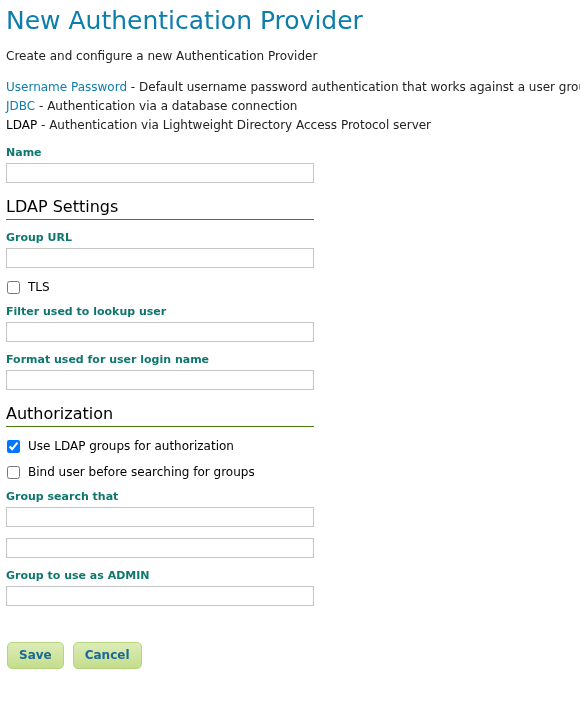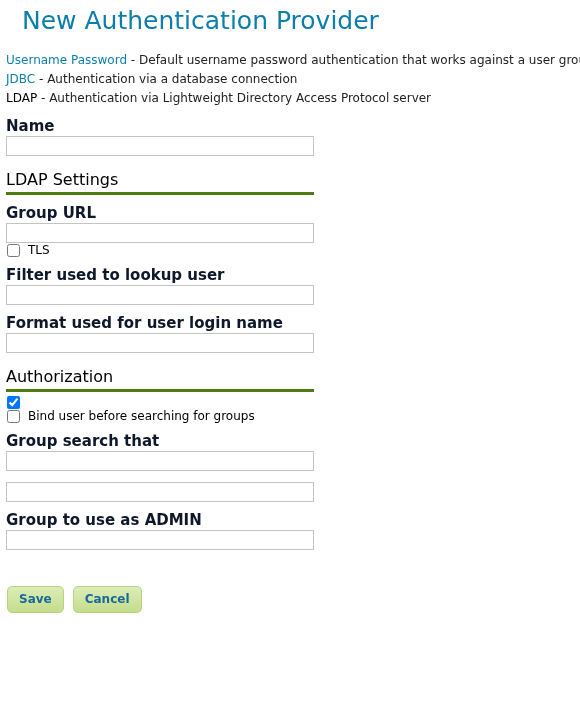--- a/index.html
+++ b/index.html
@@ -20,21 +20,21 @@
   .page {
     padding: 4px 6px 0 6px;
     box-sizing: border-box;
     width: 580px;
   }
   h1.page-title {
     font-family: "DejaVu Sans", "Liberation Sans", sans-serif;
     font-size: 25px;
     font-weight: normal;
     color: #0d7eab;
-    margin: 2px 0 0 16px;
+    margin: 2px 0 0 0;
     line-height: 30px;
     letter-spacing: 0px;
   }
   p.subtitle {
     font-size: 12px;
     color: #222222;
     margin: 13px 0 0 0;
     line-height: 14px;
   }
   ul.provider-list {
@@ -51,23 +51,23 @@
   a.provider-link {
     color: #0d7eab;
     text-decoration: none;
   }
   .provider-current {
     color: #000000;
   }
   .field-block { margin-top: 11px; }
   label.field-label {
     display: block;
-    font-size: 15px;
+    font-size: 11px;
     font-weight: bold;
-    color: #0f172a;
+    color: #0f766e;
     margin: 0 0 3px 0;
     line-height: 14px;
   }
   input.text-input {
     display: block;
     width: 308px;
     height: 20px;
     box-sizing: border-box;
     border: 1px solid #c4c4c4;
     background: #ffffff;
@@ -79,27 +79,27 @@
     outline: none;
   }
   h2.section-heading {
     font-family: "DejaVu Sans", "Liberation Sans", sans-serif;
     font-size: 16px;
     font-weight: normal;
     color: #000000;
     margin: 14px 0 4px 0;
     padding: 0 0 3px 0;
     width: 308px;
-    border-bottom: 3px solid #4d7c0f;
+    border-bottom: 1px solid #4d7c0f;
     line-height: 19px;
   }
   .checkbox-row {
     display: flex;
     align-items: center;
-    margin-top: 0;
+    margin-top: 12px;
   }
   .checkbox-row input[type="checkbox"] {
     width: 13px;
     height: 13px;
     margin: 0 8px 0 1px;
     padding: 0;
   }
   .checkbox-row label.cb-label {
     font-size: 12px;
     font-weight: normal;
@@ -125,20 +125,21 @@
     line-height: 14px;
   }
 </style>
 </head>
 <body>
 
 <div class="page">
 
   <h1 class="page-title">New Authentication Provider</h1>
 
+  <p class="subtitle">Create and configure a new Authentication Provider</p>
 
   <ul class="provider-list">
     <li>
       <a href="#" class="provider-link">Username Password</a><span> - </span><span>Default username password authentication that works against a user group service</span>
     </li>
     <li>
       <a href="#" class="provider-link">JDBC</a><span> - </span><span>Authentication via a database connection</span>
     </li>
     <li>
       <span class="provider-current">LDAP</span><span> - </span><span>Authentication via Lightweight Directory Access Protocol server</span>
@@ -170,20 +171,21 @@
 
   <div class="field-block">
     <label class="field-label">Format used for user login name</label>
     <input type="text" class="text-input" value="" style="">
   </div>
 
   <h2 class="section-heading">Authorization</h2>
 
   <div class="checkbox-row">
     <input type="checkbox" checked="" style="">
+    <label class="cb-label">Use LDAP groups for authorization</label>
   </div>
 
   <div class="checkbox-row">
     <input type="checkbox" style="">
     <label class="cb-label">Bind user before searching for groups</label>
   </div>
 
   <div class="field-block">
     <label class="field-label">Group search that</label>
     <input type="text" class="text-input" value="" style="">

